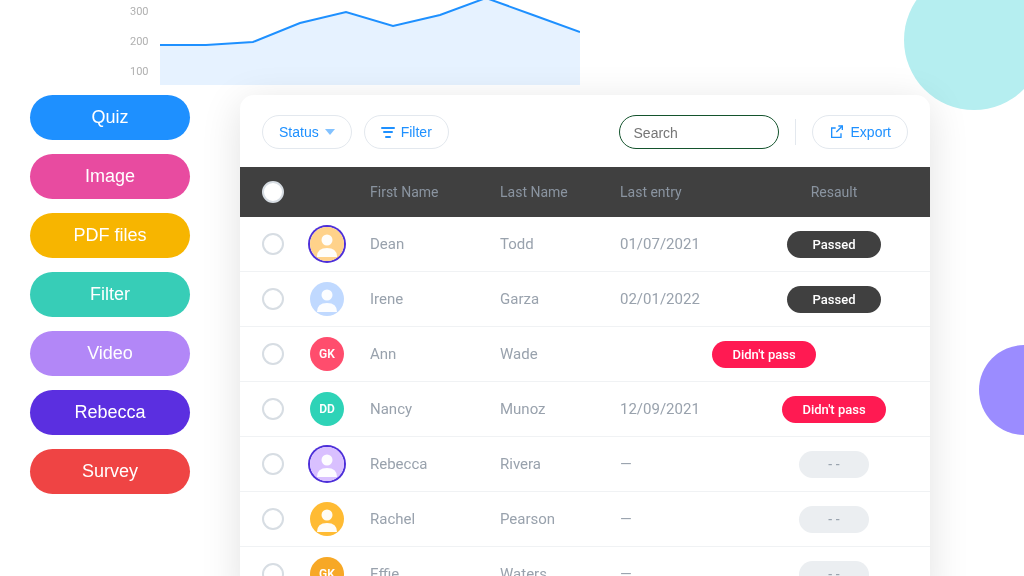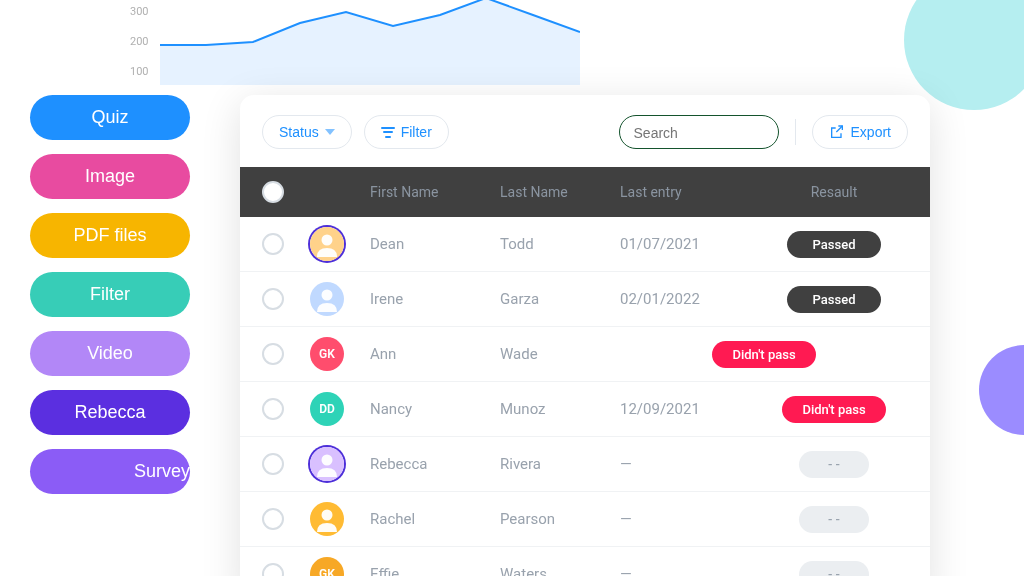--- a/index.html
+++ b/index.html
@@ -213,21 +213,21 @@
   </svg>
 </div>
 
 <div class="sidebar" id="sidebar">
     <button class="pill" style="background: rgb(30, 144, 255);">Quiz</button>
     <button class="pill" style="background: rgb(232, 75, 160);">Image</button>
     <button class="pill" style="background: rgb(247, 181, 0);">PDF files</button>
     <button class="pill" style="background: rgb(55, 205, 183);">Filter</button>
     <button class="pill" style="background: rgb(178, 135, 247);">Video</button>
     <button class="pill" style="background: rgb(91, 47, 224);">Rebecca</button>
-    <button class="pill" style="background: #8b5cf6; text-align: right;">Survey</button>
+    <button class="pill" style="background: #ef4444;">Survey</button>
   </div>
 
 <div class="main-panel">
   <div class="toolbar">
     <button class="btn-outline">
       <span>Status</span>
       <span class="tri-down"></span>
     </button>
     <button class="btn-outline">
       <span class="filter-lines">

